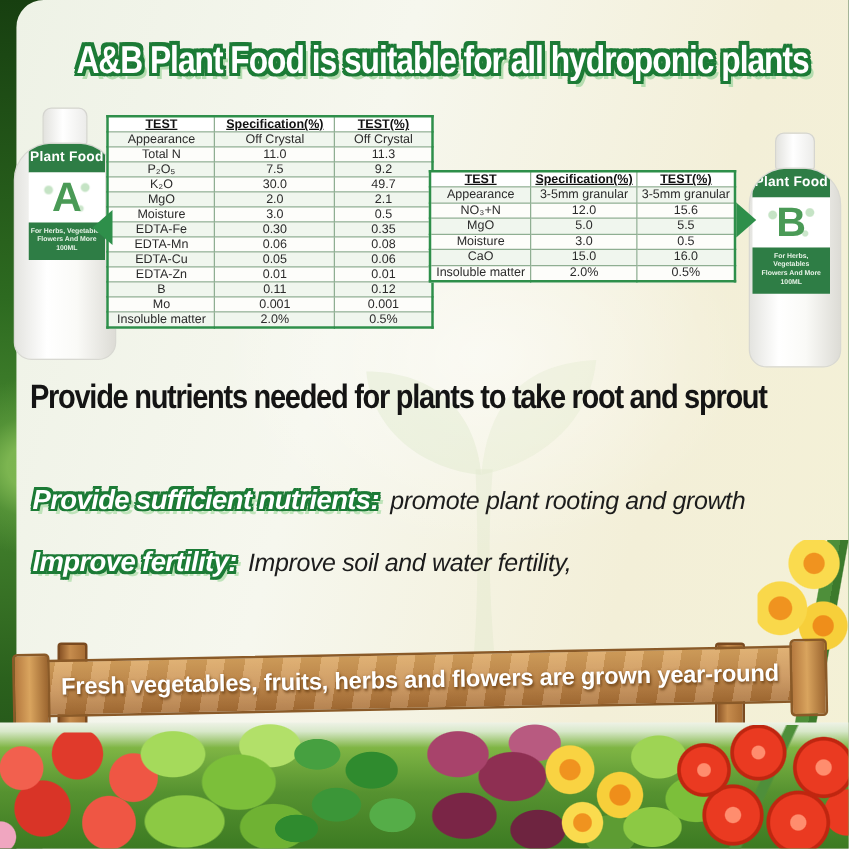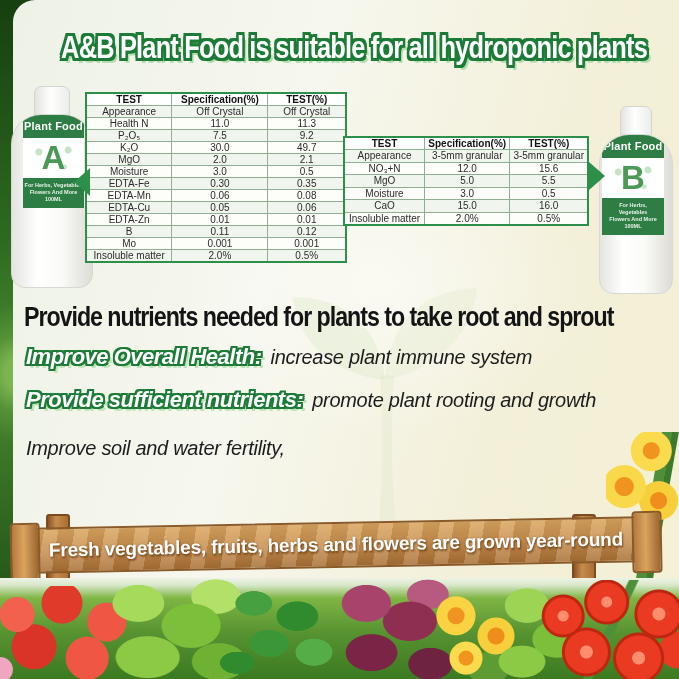--- a/index.html
+++ b/index.html
@@ -62,21 +62,21 @@
   .base-ring { height:12px; margin:0 3px 3px;
     background:linear-gradient(90deg,#c9c9c3,#efefec 40%,#c2c2bb);
     border-radius:4px; }
 
   
   .spec-table { position:absolute; border-collapse:collapse; table-layout:fixed;
     background:#fdfdfa; border:2px solid #2e8f4a; }
   .spec-table th, .spec-table td { border:1px solid #8fae92; text-align:center;
     font-size:10px; color:#2b2b2b; height:11.5px; padding:0 1px; white-space:nowrap;
     overflow:hidden; }
-  .spec-table th { font-weight:bold; color:#111; background:#ffffff; }
+  .spec-table th { font-weight:bold; color:#111; background:#ffffff;text-decoration:underline; }
   .spec-table tbody tr:nth-child(odd) td { background:#f0f6ee; }
   .table-a { left:85px; top:92px; width:262px; }
   .table-a th:nth-child(1){width:33%} .table-a th:nth-child(2){width:37%} .table-a th:nth-child(3){width:30%}
   .table-b { left:343px; top:136px; width:246px; }
   .table-b td, .table-b th { height:12.5px; }
   .table-b th:nth-child(1){width:33%} .table-b th:nth-child(2){width:35%} .table-b th:nth-child(3){width:32%}
 
   .arrow { position:absolute; width:0; height:0; }
   .arrow-left { left:74px; top:168px;
     border-top:14px solid transparent; border-bottom:14px solid transparent;
@@ -247,21 +247,21 @@
     </thead>
     <tbody>
 
         <tr>
           <td>Appearance</td>
           <td>Off Crystal</td>
           <td>Off Crystal</td>
         </tr>
 
         <tr>
-          <td>Health N</td>
+          <td>Total N</td>
           <td>11.0</td>
           <td>11.3</td>
         </tr>
 
         <tr>
           <td>P₂O₅</td>
           <td>7.5</td>
           <td>9.2</td>
         </tr>
 
@@ -373,29 +373,26 @@
           <td>0.5%</td>
         </tr>
       </tbody>
   </table>
 
   <div class="arrow arrow-left"></div>
   <div class="arrow arrow-right"></div>
 
   <div class="headline">Provide nutrients needed for plants to take root and sprout</div>
 
-  <div class="benefit benefit-1">
-    <span class="benefit-label">Improve Overall Health:</span>
-    <span class="benefit-text">increase plant immune system</span>
-  </div>
   <div class="benefit benefit-2">
     <span class="benefit-label">Provide sufficient nutrients:</span>
     <span class="benefit-text">promote plant rooting and growth</span>
   </div>
   <div class="benefit benefit-3">
+    <span class="benefit-label">Improve fertility:</span>
     <span class="benefit-text">Improve soil and water fertility,</span>
   </div>
 
   <div class="daffodil-cluster"></div>
 
   <div class="banner">
     <div class="post post-left"></div>
     <div class="post post-right"></div>
     <div class="plank">
       <span class="banner-text">Fresh vegetables,  fruits, herbs and flowers are grown year-round</span>

